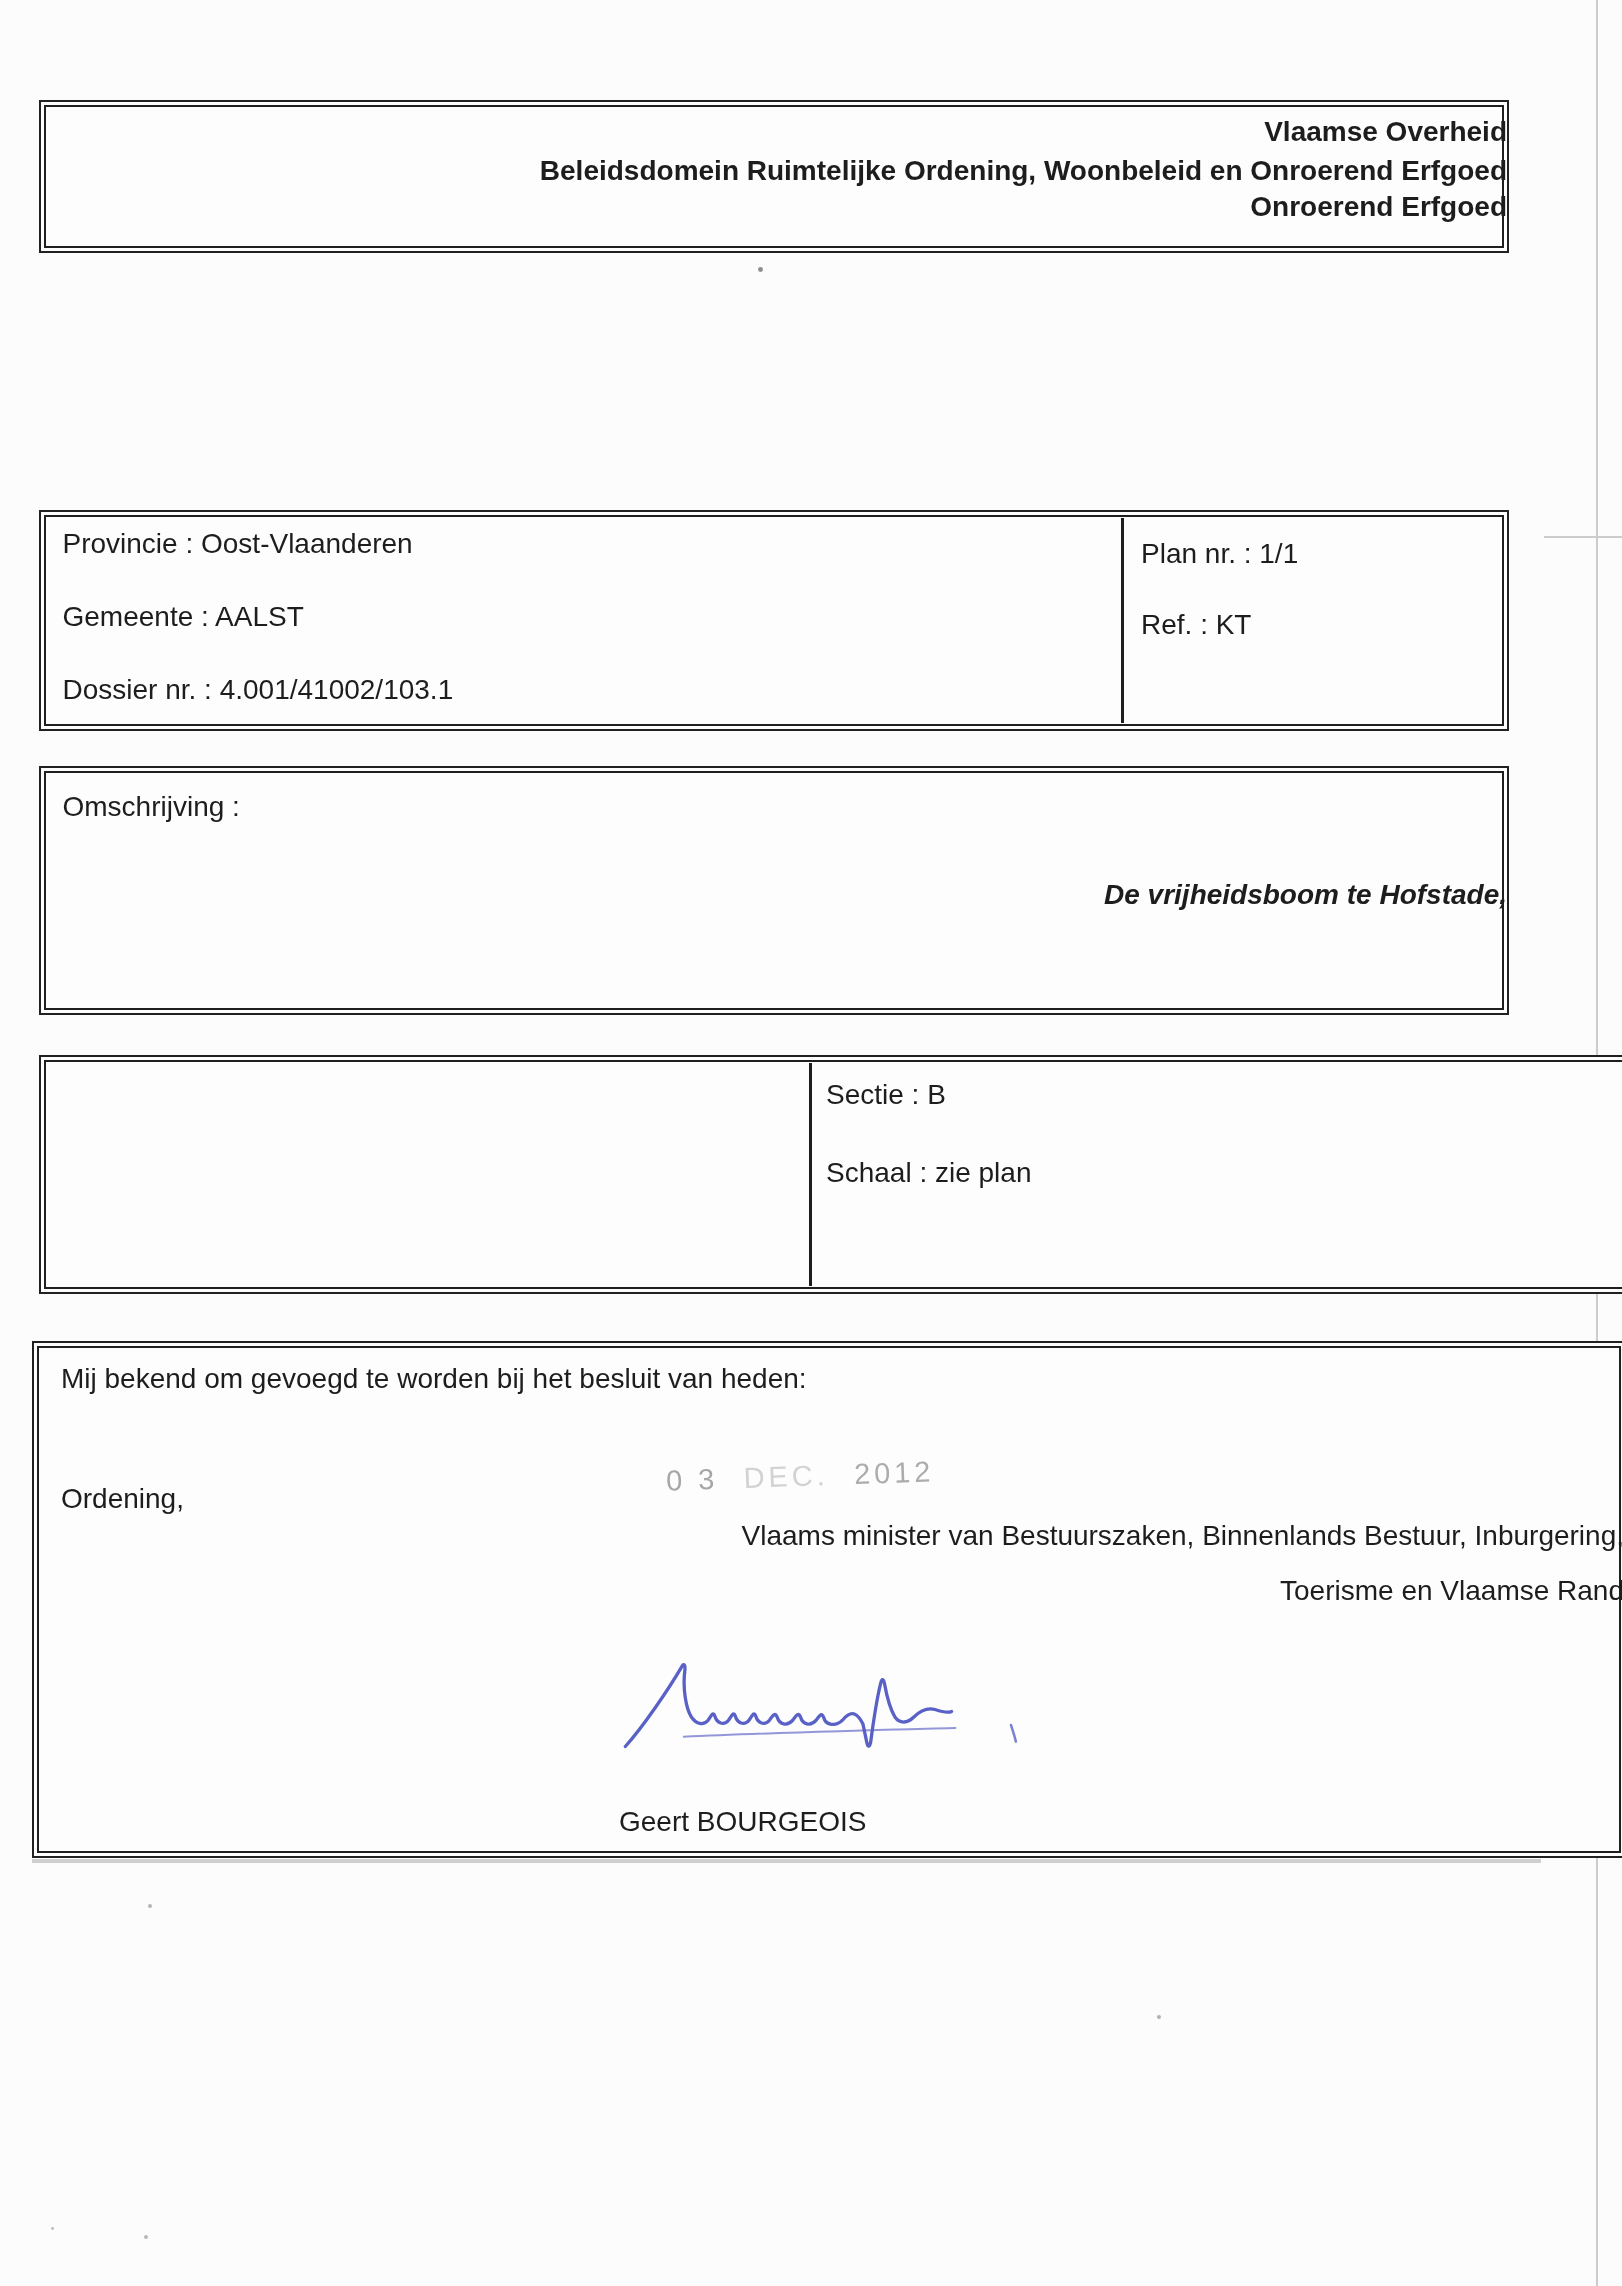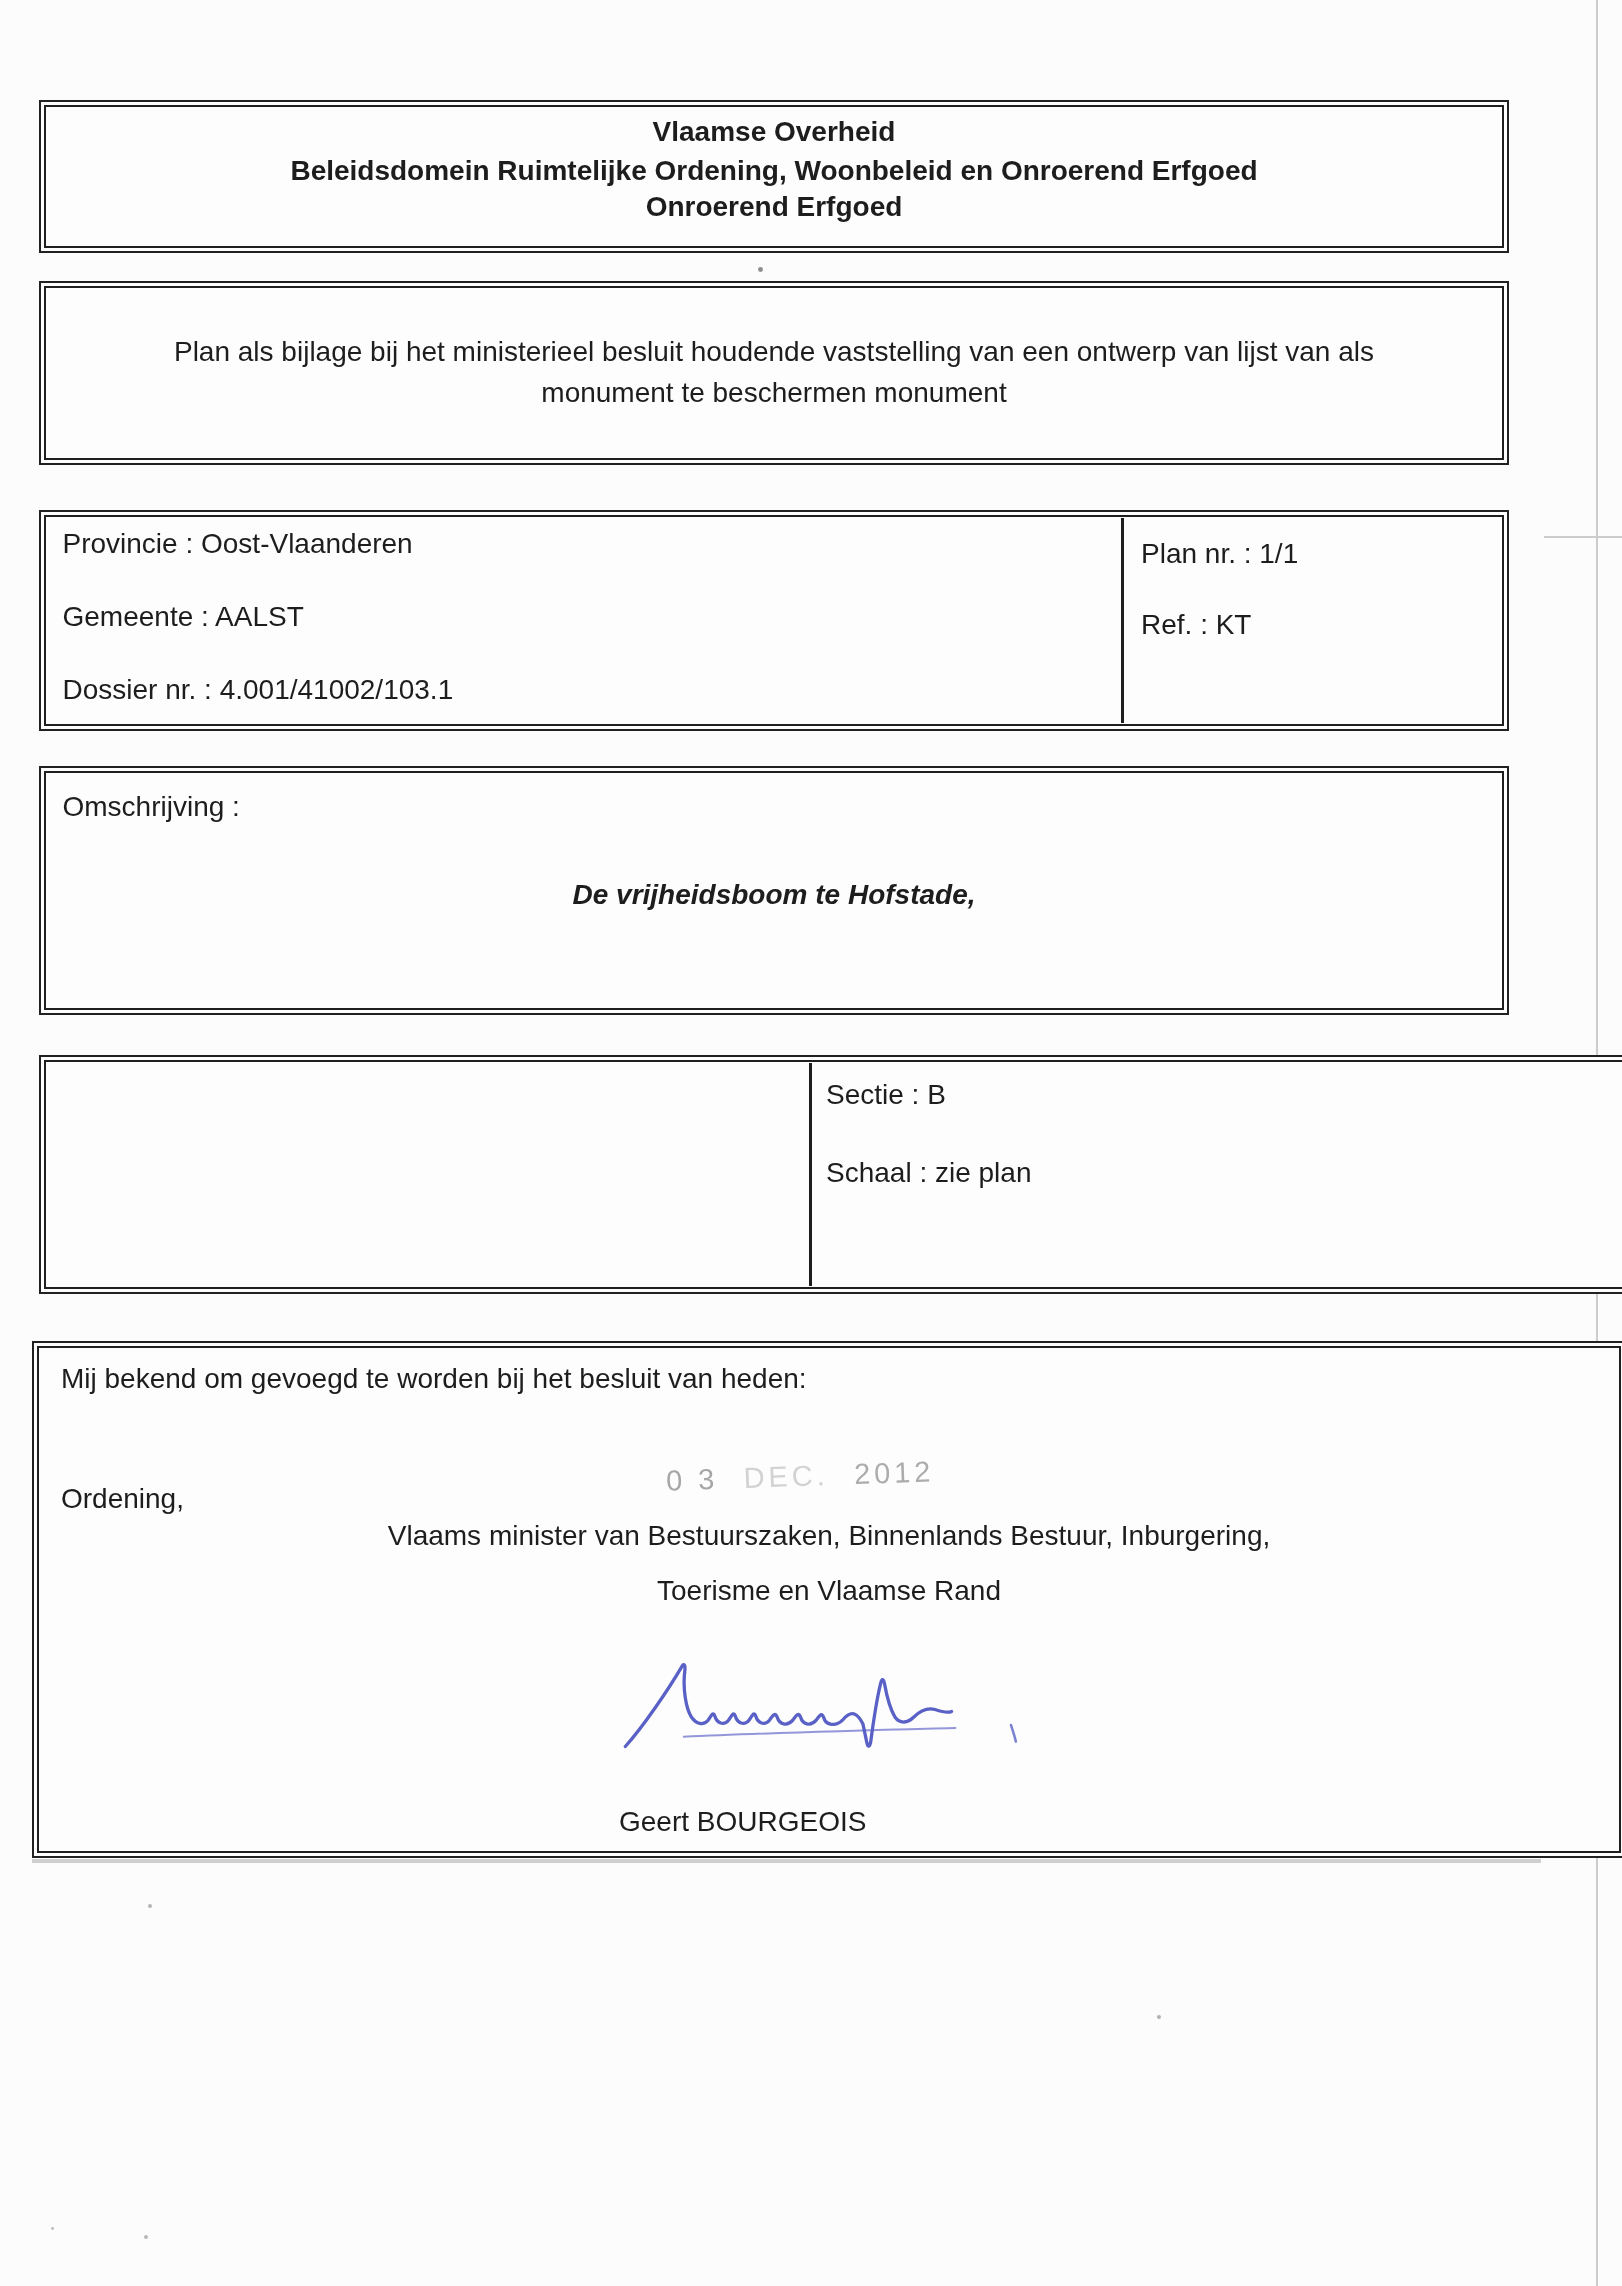--- a/index.html
+++ b/index.html
@@ -24,21 +24,21 @@
     border: 2.9px solid #1f1f1f;
     pointer-events: none;
   }
   .t {
     position: absolute;
     font-size: 28px;
     line-height: 1;
     white-space: nowrap;
   }
   .t.bold { font-weight: bold; }
-  .t.center { left: 0; width: 100%; text-align: center; }
+  .t.center { left: 0; width: 100%; text-align: right; }
   .vdivider {
     position: absolute;
     width: 2.9px;
     top: 5.9px;
     bottom: 5.9px;
     background: #1d1d1d;
   }
   .stamp {
     position: absolute;
     font-size: 29px;
@@ -83,25 +83,20 @@
   <div class="speck" style="left:51px;top:2227px;width:2.9px;height:2.9px;background:#c0c0c0;"></div>
   <div class="speck" style="left:144px;top:2235px;width:3.9px;height:3.9px;background:#b8b8b8;"></div>
 
   <div class="dbox" style="left:39px;top:100px;width:1470px;height:153px;">
     <div class="inner-frame"></div>
     <div class="t bold center" style="top:15.6px;">Vlaamse Overheid</div>
     <div class="t bold center" style="top:55px;">Beleidsdomein Ruimtelijke Ordening, Woonbeleid en Onroerend Erfgoed</div>
     <div class="t bold center" style="top:91px;">Onroerend Erfgoed</div>
   </div>
 
-  <div class="dbox" style="left:39px;top:281px;width:1470px;height:184px;">
-    <div class="inner-frame"></div>
-    <div class="t center" style="top:55px;">Plan als bijlage bij het ministerieel besluit houdende vaststelling van een ontwerp van lijst van als</div>
-    <div class="t center" style="top:96px;">monument te beschermen monument</div>
-  </div>
 
   <div class="dbox" style="left:39px;top:510px;width:1470px;height:221px;">
     <div class="inner-frame"></div>
     <div class="vdivider" style="left:1080px;"></div>
     <div class="t" style="left:21.5px;top:17.6px;">Provincie : Oost-Vlaanderen</div>
     <div class="t" style="left:21.5px;top:91px;">Gemeente : AALST</div>
     <div class="t" style="left:21.5px;top:164px;">Dossier nr. : 4.001/41002/103.1</div>
     <div class="t" style="left:1100px;top:28px;">Plan nr. : 1/1</div>
     <div class="t" style="left:1100px;top:99px;">Ref. : KT</div>
   </div>

